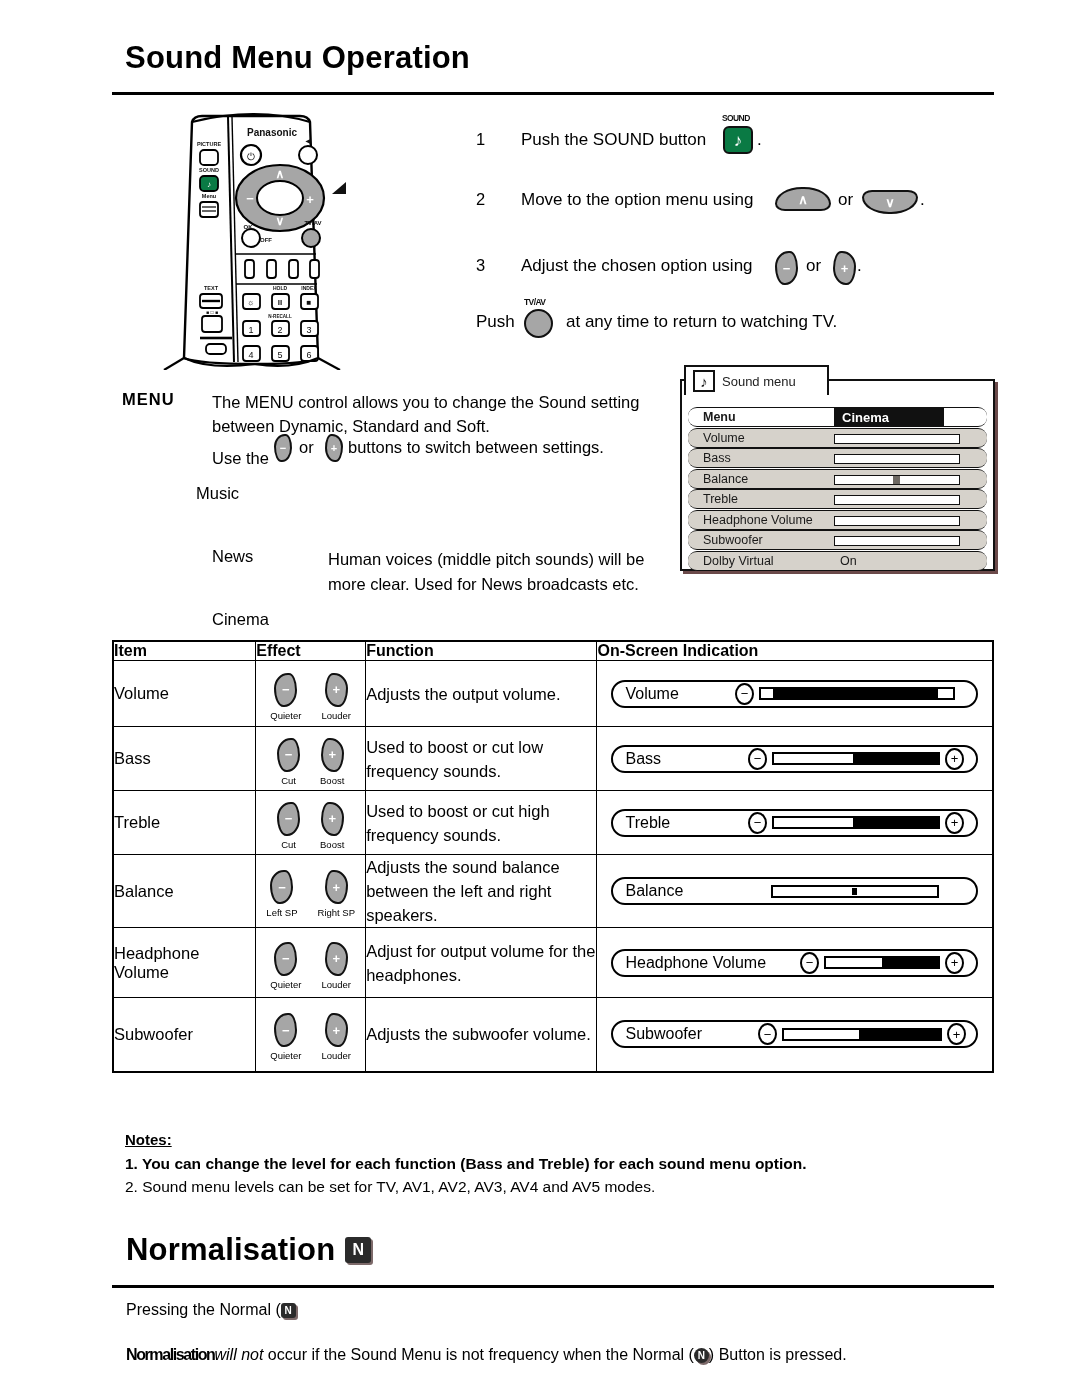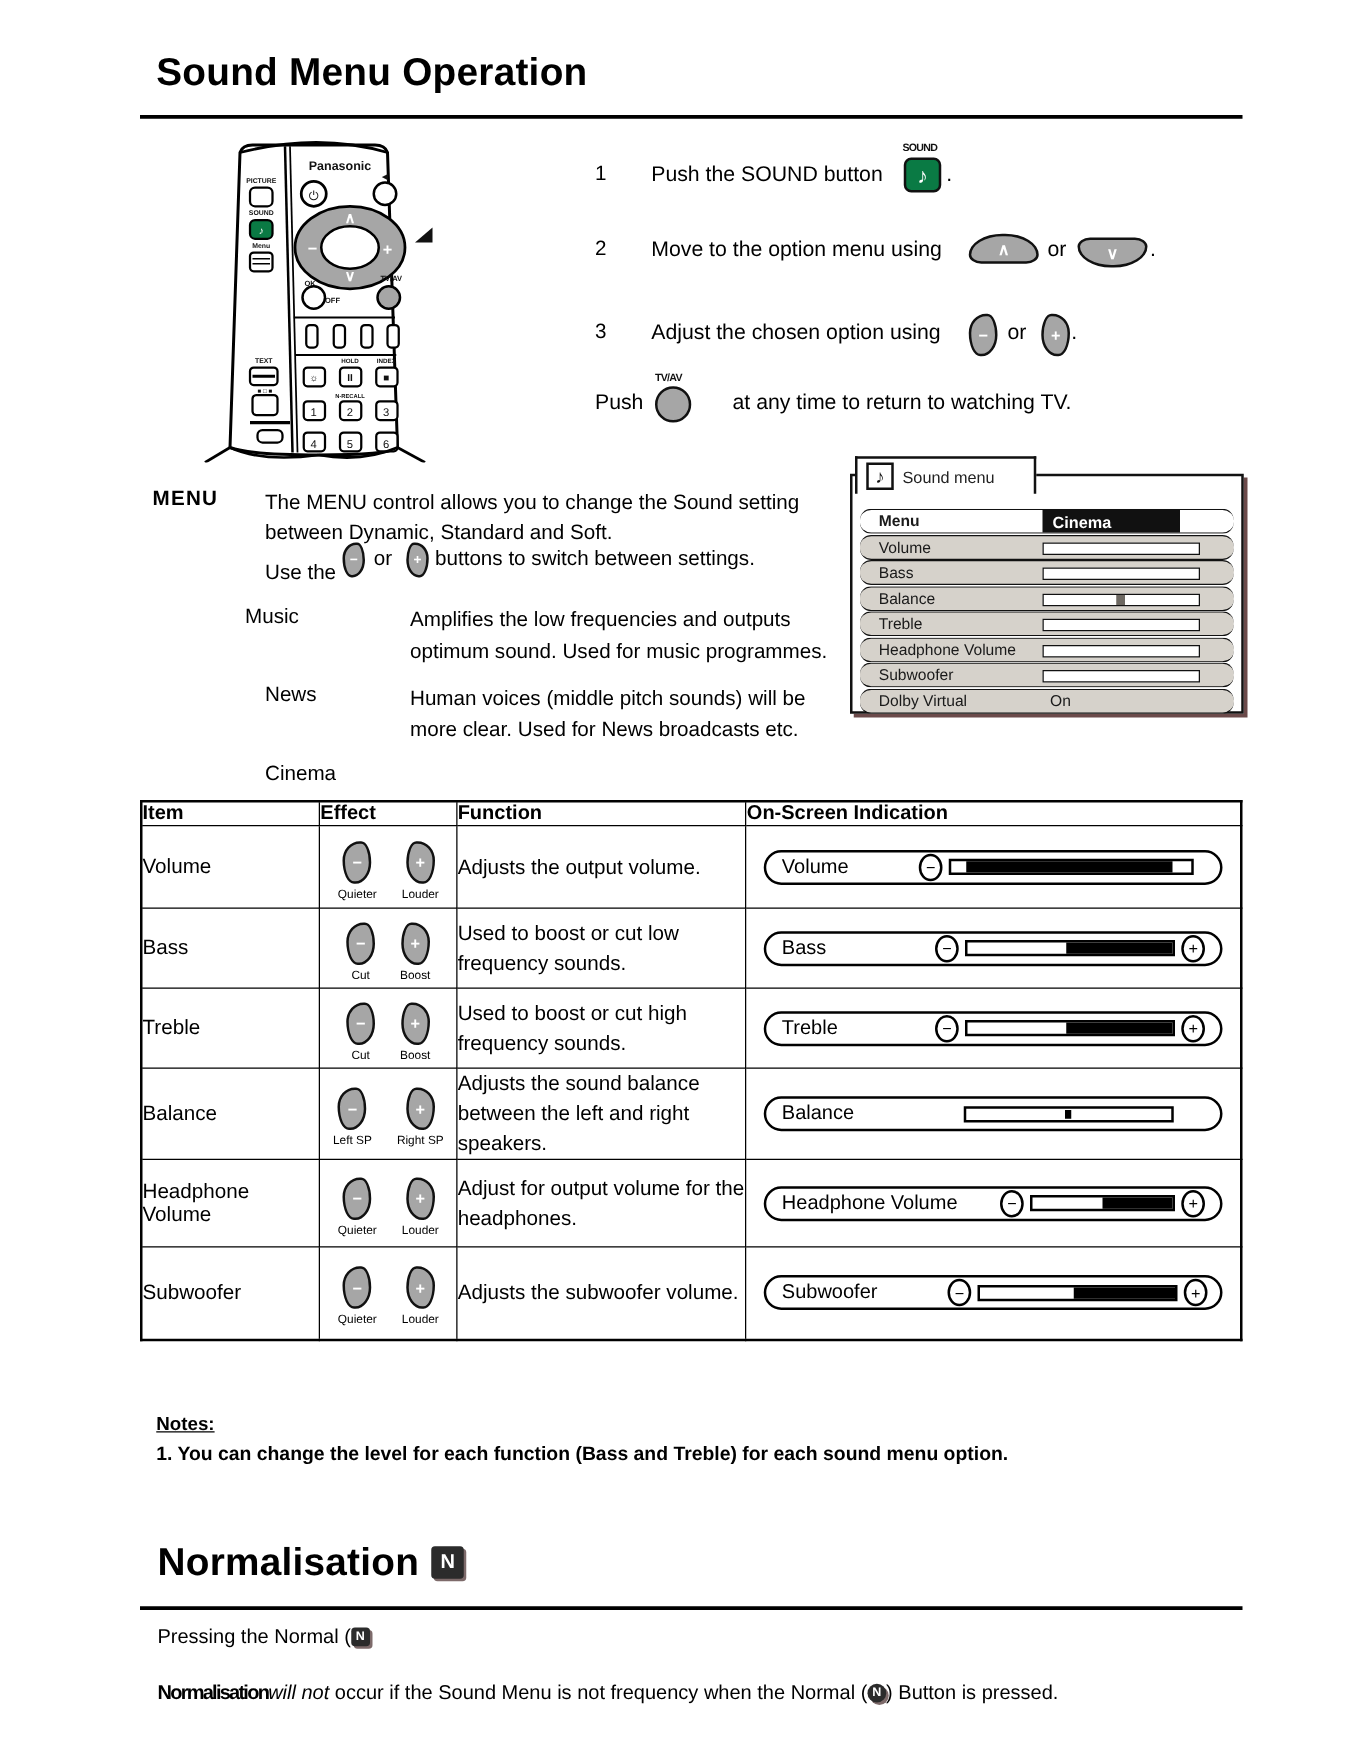--- a/index.html
+++ b/index.html
@@ -283,36 +283,35 @@
   </div>
   <div class="step-txt" style="left:806px; top:256px;">or</div>
   <div class="btn-leaf plus" style="left:833px; top:251px;">
     <span>+</span>
   </div>
   <div class="step-txt" style="left:857px; top:256px;">.</div>
 
   <div class="step-txt" style="left:476px; top:312px;">Push</div>
   <div class="lbl-tiny" style="left:524px; top:297px;">TV/AV</div>
   <div class="btn-round" style="left:524px; top:309px;"></div>
-  <div class="step-txt" style="left:566px; top:312px;margin-left:20px;">at any time to return to watching TV.</div>
+  <div class="step-txt" style="left:566px; top:312px;">at any time to return to watching TV.</div>
 
   <div class="menu-label" style="left:122px; top:390px;">MENU</div>
   <div class="para" style="left:212px; top:390px; width:450px;">The MENU control allows you to change the Sound setting between Dynamic, Standard and Soft.</div>
   <div class="step-txt" style="left:212px; top:449px; font-size:16.5px;">Use the</div>
   <div class="btn-leaf minus" style="left:274px; top:434px; width:18px; height:28px; font-size:11px;">
     <span>−</span>
   </div>
   <div class="step-txt" style="left:299px; top:438px; font-size:16.5px;">or</div>
   <div class="btn-leaf plus" style="left:325px; top:434px; width:18px; height:28px; font-size:11px;">
     <span>+</span>
   </div>
   <div class="step-txt" style="left:348px; top:438px; font-size:16.5px;">buttons to switch between settings.</div>
 
   <div class="defterm" style="left:196px; top:484px;">Music</div>
-  <div class="defdesc" style="left:328px; top:484px; width:340px;">Amplifies the low frequencies and outputs optimum sound. Used for music programmes.</div>
   <div class="defterm" style="left:212px; top:547px;">News</div>
   <div class="defdesc" style="left:328px; top:547px; width:340px;">Human voices (middle pitch sounds) will be more clear. Used for News broadcasts etc.</div>
   <div class="defterm" style="left:212px; top:610px;">Cinema</div>
 
   <div class="osd" style="left:680px; top:365px; width:318px; height:212px;">
     <div class="osd-frame"></div>
     <div class="osd-tab">
       <div class="osd-tab-icon">
         <span>♪</span>
       </div>
@@ -605,20 +604,21 @@
             </span>
           </div>
         </td>
       </tr>
 
     </tbody>
   </table>
 
   <div class="notes-h" style="left:125px; top:1131px;">Notes:</div>
   <div class="note" style="left:125px; top:1155px;font-weight:bold;">1. You can change the level for each function (Bass and Treble) for each sound menu option.</div>
+  <div class="note" style="left:125px; top:1178px;">2. Sound menu levels can be set for TV, AV1, AV2, AV3, AV4 and AV5 modes.</div>
 
   <div class="h1" style="left:126px; top:1232px; display:flex; align-items:center;">
     <span>Normalisation</span>
     <span class="nbadge big">
       <span>N</span>
     </span>
   </div>
   <div class="rule" style="left:112px; top:1285px; width:882px; height:2.5px;"></div>
 
   <div class="body-txt" style="left:126px; top:1296px; width:860px;">

